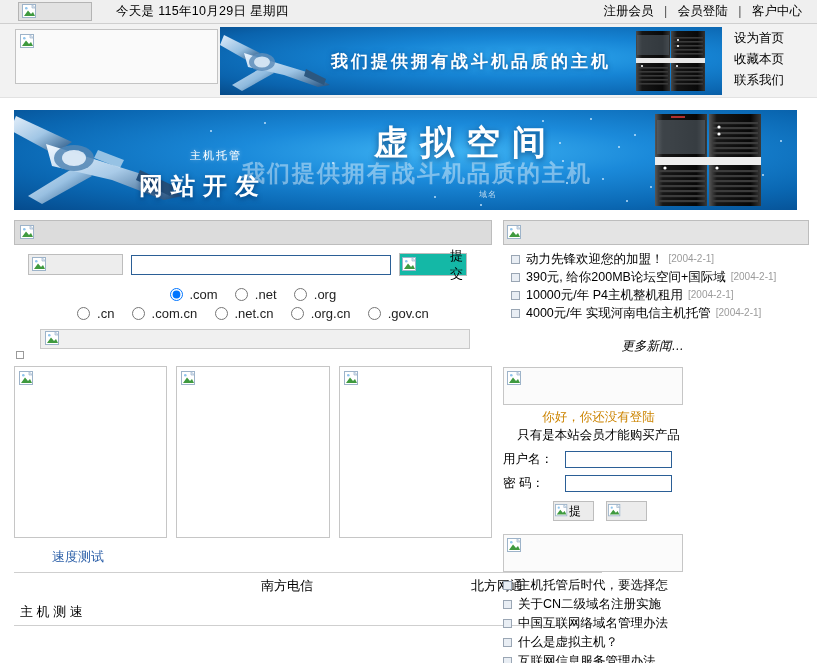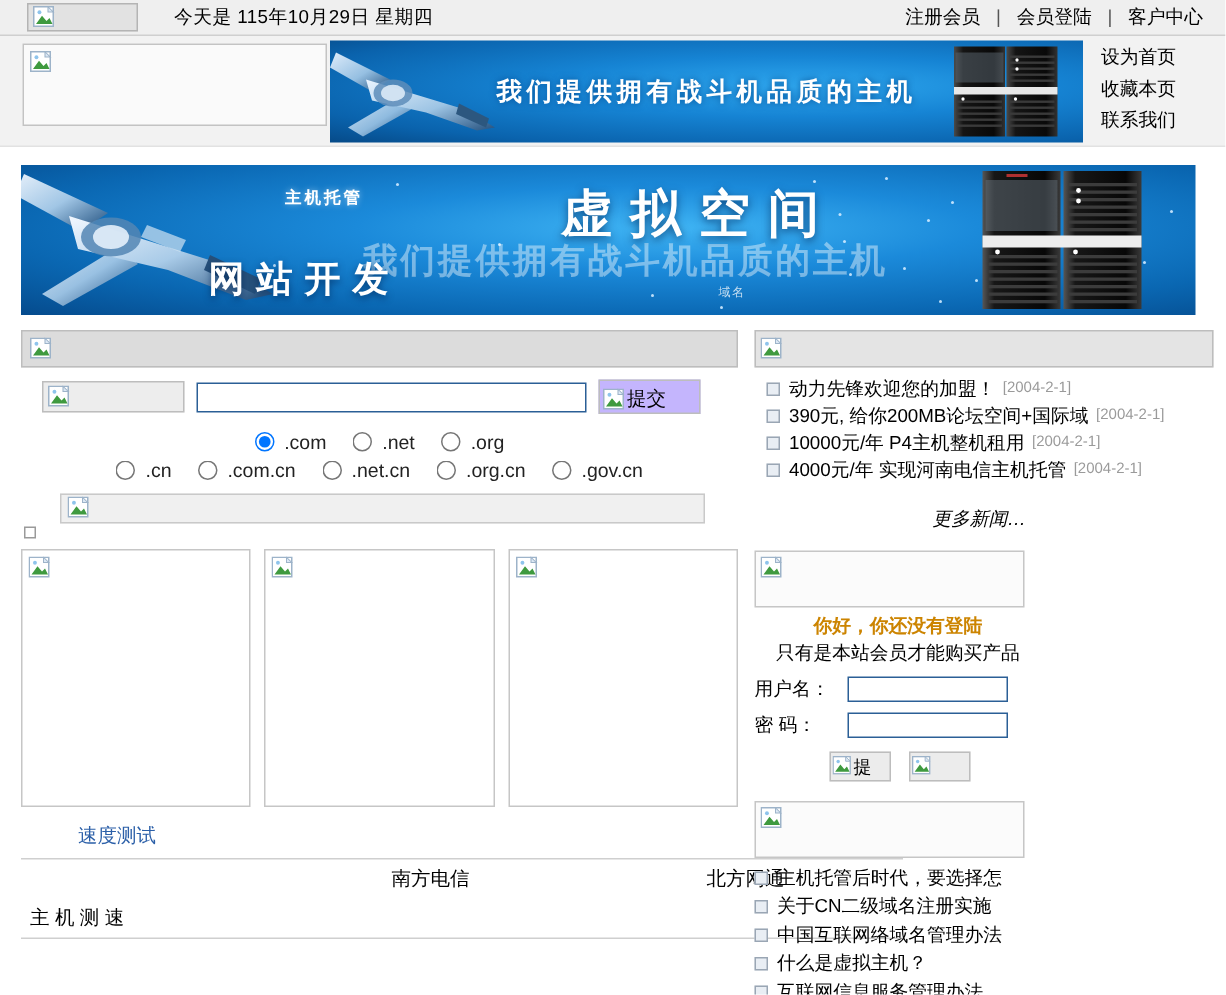--- a/index.html
+++ b/index.html
@@ -106,22 +106,22 @@
   
   .hero-wrap { padding: 12px 22px 0 14px; box-sizing: border-box; }
   .hero {
     position: relative;
     width: 783px; height: 100px;
     overflow: hidden;
     background: radial-gradient(ellipse at 55% 42%, #3fb4f4 0%, #1b8ada 34%, #0a67b2 72%, #054b8d 100%);
   }
   .hero .txt { position: absolute; color: #fff; white-space: nowrap; }
   .hero .t-tuoguan {
-    left: 176px; top: 14px;
-    font-size: 11px; font-weight: bold; letter-spacing: 2px;
+    left: 176px; top: 38px;
+    font-size: 11px; font-weight: normal; letter-spacing: 2px;
     text-shadow: 0 0 4px rgba(255,255,255,.5);
   }
   .hero .t-title {
     left: 360px; top: 10px;
     font-size: 34px; font-weight: bold; letter-spacing: 12px;
     text-shadow: 0 2px 6px rgba(0,40,90,.7);
   }
   .hero .t-slogan {
     left: 228px; top: 48px;
     font-size: 23px; font-weight: bold; letter-spacing: 2px;
@@ -178,25 +178,26 @@
     margin-left: 8px;
     border: 1px solid #2b5f96;
     box-sizing: border-box;
     font-size: 12px;
     padding: 0 3px;
     outline: none;
   }
   .search-submit {
     margin-left: 8px;
     width: 68px; height: 23px;
-    background: #c4b5fd; border: 1px solid #bdbdbd;
-    box-sizing: border-box;
-    display: flex; align-items: flex-end;
+    background: #14b8a6; border: 1px solid #bdbdbd;
+    box-sizing: border-box;
+    display: flex; align-items: center;
     font-size: 13px; color: #000;
     cursor: pointer;
+    gap: 32px;
   }
   .search-submit .brokenimg { margin-left: 2px; }
 
   .tld-rows { margin-top: 9px; text-align: center; font-size: 13px; color: #222; }
   .tld-row { line-height: 19px; }
   .tld-item { display: inline-block; margin: 0 7px; white-space: nowrap; }
   .tld-item input { vertical-align: -2px; margin: 0 3px 0 0; }
   .tld-item label { cursor: pointer; }
 
   .search-footer {
@@ -281,21 +282,21 @@
   
   .login-panel { margin-top: 12px; }
   .login-imgbox {
     width: 180px; height: 38px;
     background: #fbfbfb; border: 1px solid #c6c6c6;
     box-sizing: border-box; display: flex;
   }
   .login-imgbox .brokenimg { margin: 3px 0 0 3px; }
   .login-greet {
     color: #cc8400; font-size: 12.5px; text-align: center;
-    margin-top: 4px; font-weight: bold;
+    margin-top: 4px; font-weight: normal;
   }
   .login-note { color: #000; font-size: 12.5px; text-align: center; margin-top: 1px; }
   .login-field { display: flex; align-items: center; margin-top: 7px; }
   .login-label { font-size: 12.5px; width: 62px; color:#000; }
   .login-input {
     width: 107px; height: 17px;
     border: 1px solid #2b5f96;
     box-sizing: border-box; font-size: 12px; padding: 0 2px;
     outline: none;
   }

